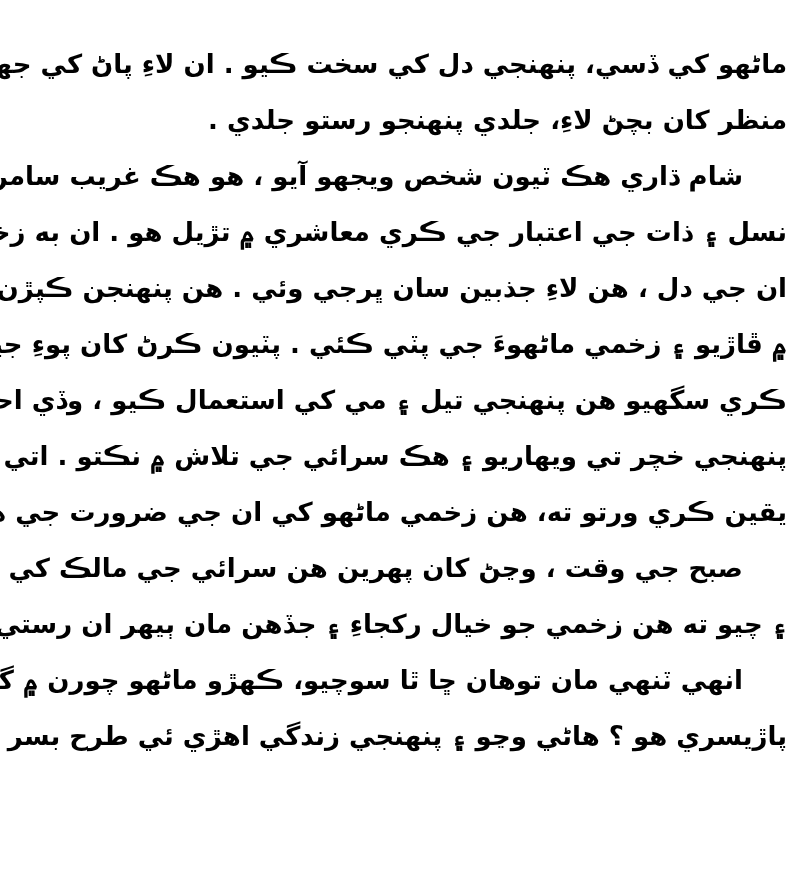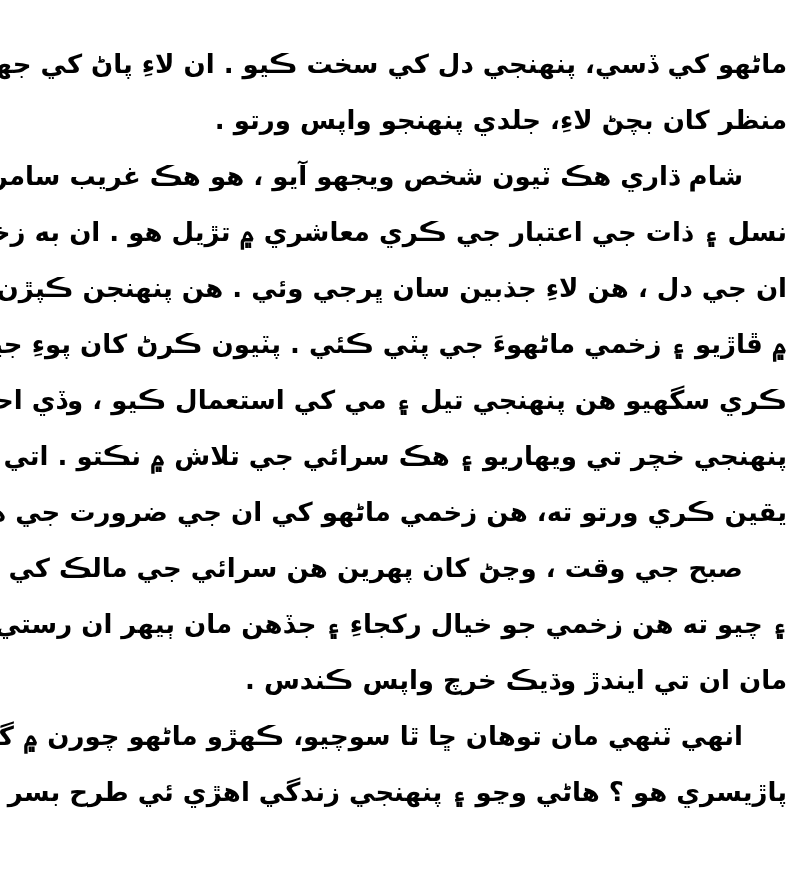--- a/index.html
+++ b/index.html
@@ -30,26 +30,25 @@
   
   .indent-p { padding-right: 44px; }
   
   .indent-s { padding-right: 18px; }
 </style>
 </head>
 <body>
 
 <div class="page">
   <div class="line">ماڻهو کي ڏسي، پنهنجي دل کي سخت ڪيو . ان لاءِ پاڻ کي جهليو ۽ ان اڻوڻندڙ</div>
-  <div class="line">منظر کان بچڻ لاءِ، جلدي پنهنجو واپس ورتو .</div>
+  <div class="line">منظر کان بچڻ لاءِ، جلدي پنهنجو رستو جلدي .</div>
   <div class="line indent-p">شام ڌاري هڪ ٽيون شخص ويجهو آيو ، هو هڪ غريب سامري ، پنهنجي</div>
   <div class="line">نسل ۽ ذات جي اعتبار جي ڪري معاشري ۾ تڙيل هو . ان به زخمي ماڻهو کي ڏٺو ۽</div>
   <div class="line">ان جي دل ، هن لاءِ جذبين سان ڀرجي وئي . هن پنهنجن ڪپڙن کي پٽين جي صورت</div>
   <div class="line">۾ ڦاڙيو ۽ زخمي ماڻهوءَ جي پٽي ڪئي . پٽيون ڪرڻ کان پوءِ جيترو بهتر هو</div>
   <div class="line">ڪري سگهيو هن پنهنجي تيل ۽ مي کي استعمال ڪيو ، وڏي احتياط سان</div>
   <div class="line">پنهنجي خچر تي ويهاريو ۽ هڪ سرائي جي تلاش ۾ نڪتو . اتي هن ، ان ڳالهه جو</div>
   <div class="line">يقين ڪري ورتو ته، هن زخمي ماڻهو کي ان جي ضرورت جي هر شيءِ ملندي .</div>
   <div class="line indent-p">صبح جي وقت ، وڃڻ کان پهرين هن سرائي جي مالڪ کي اڳواٽ پيسا ڏنا</div>
   <div class="line">۽ چيو ته هن زخمي جو خيال رکجاءِ ۽ جڏهن مان ٻيهر ان رستي تان لنگهندس ته</div>
-  <div class="line">مان ان تي ايندڙ وڌيڪ خرچ واپس ڪندس .</div>
   <div class="line indent-p">انهي ٽنهي مان توهان ڇا ٿا سوچيو، ڪهڙو ماڻهو چورن ۾ گهيريل هو</div>
   <div class="line">پاڙيسري هو ؟ هاڻي وڃو ۽ پنهنجي زندگي اهڙي ئي طرح بسر ڪيو  جيئن سامريءَ</div>
 </div>
 
 </body></html>

